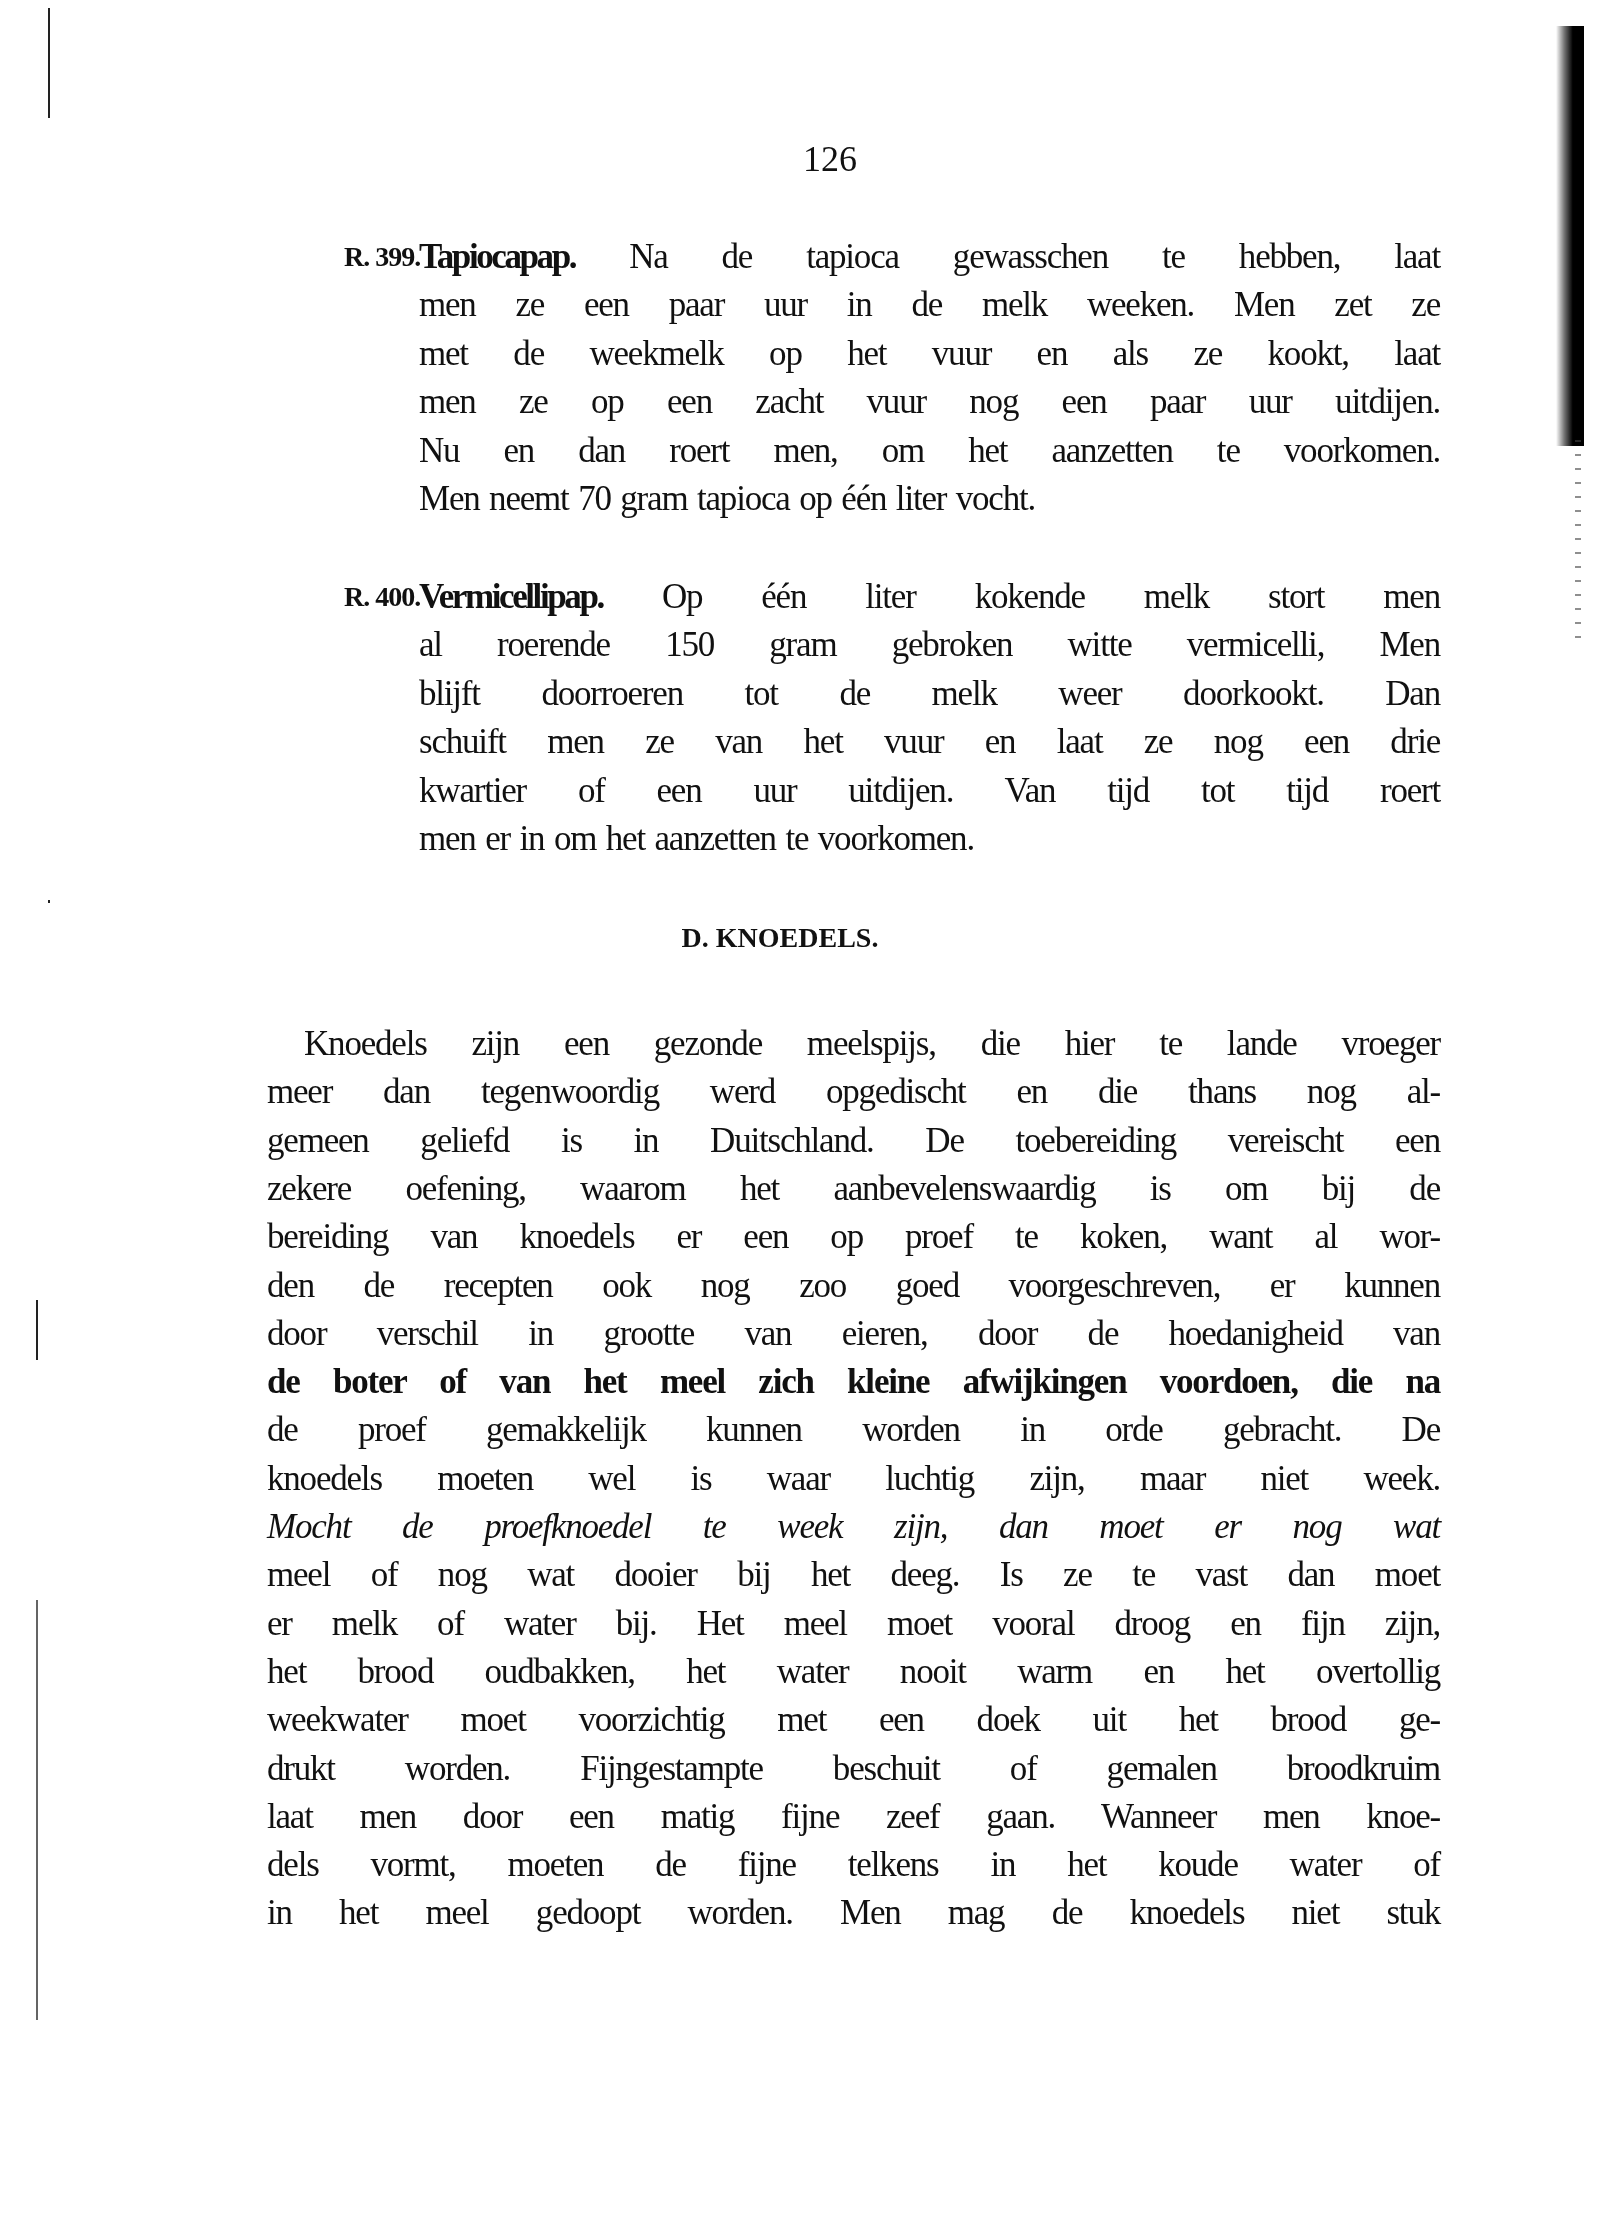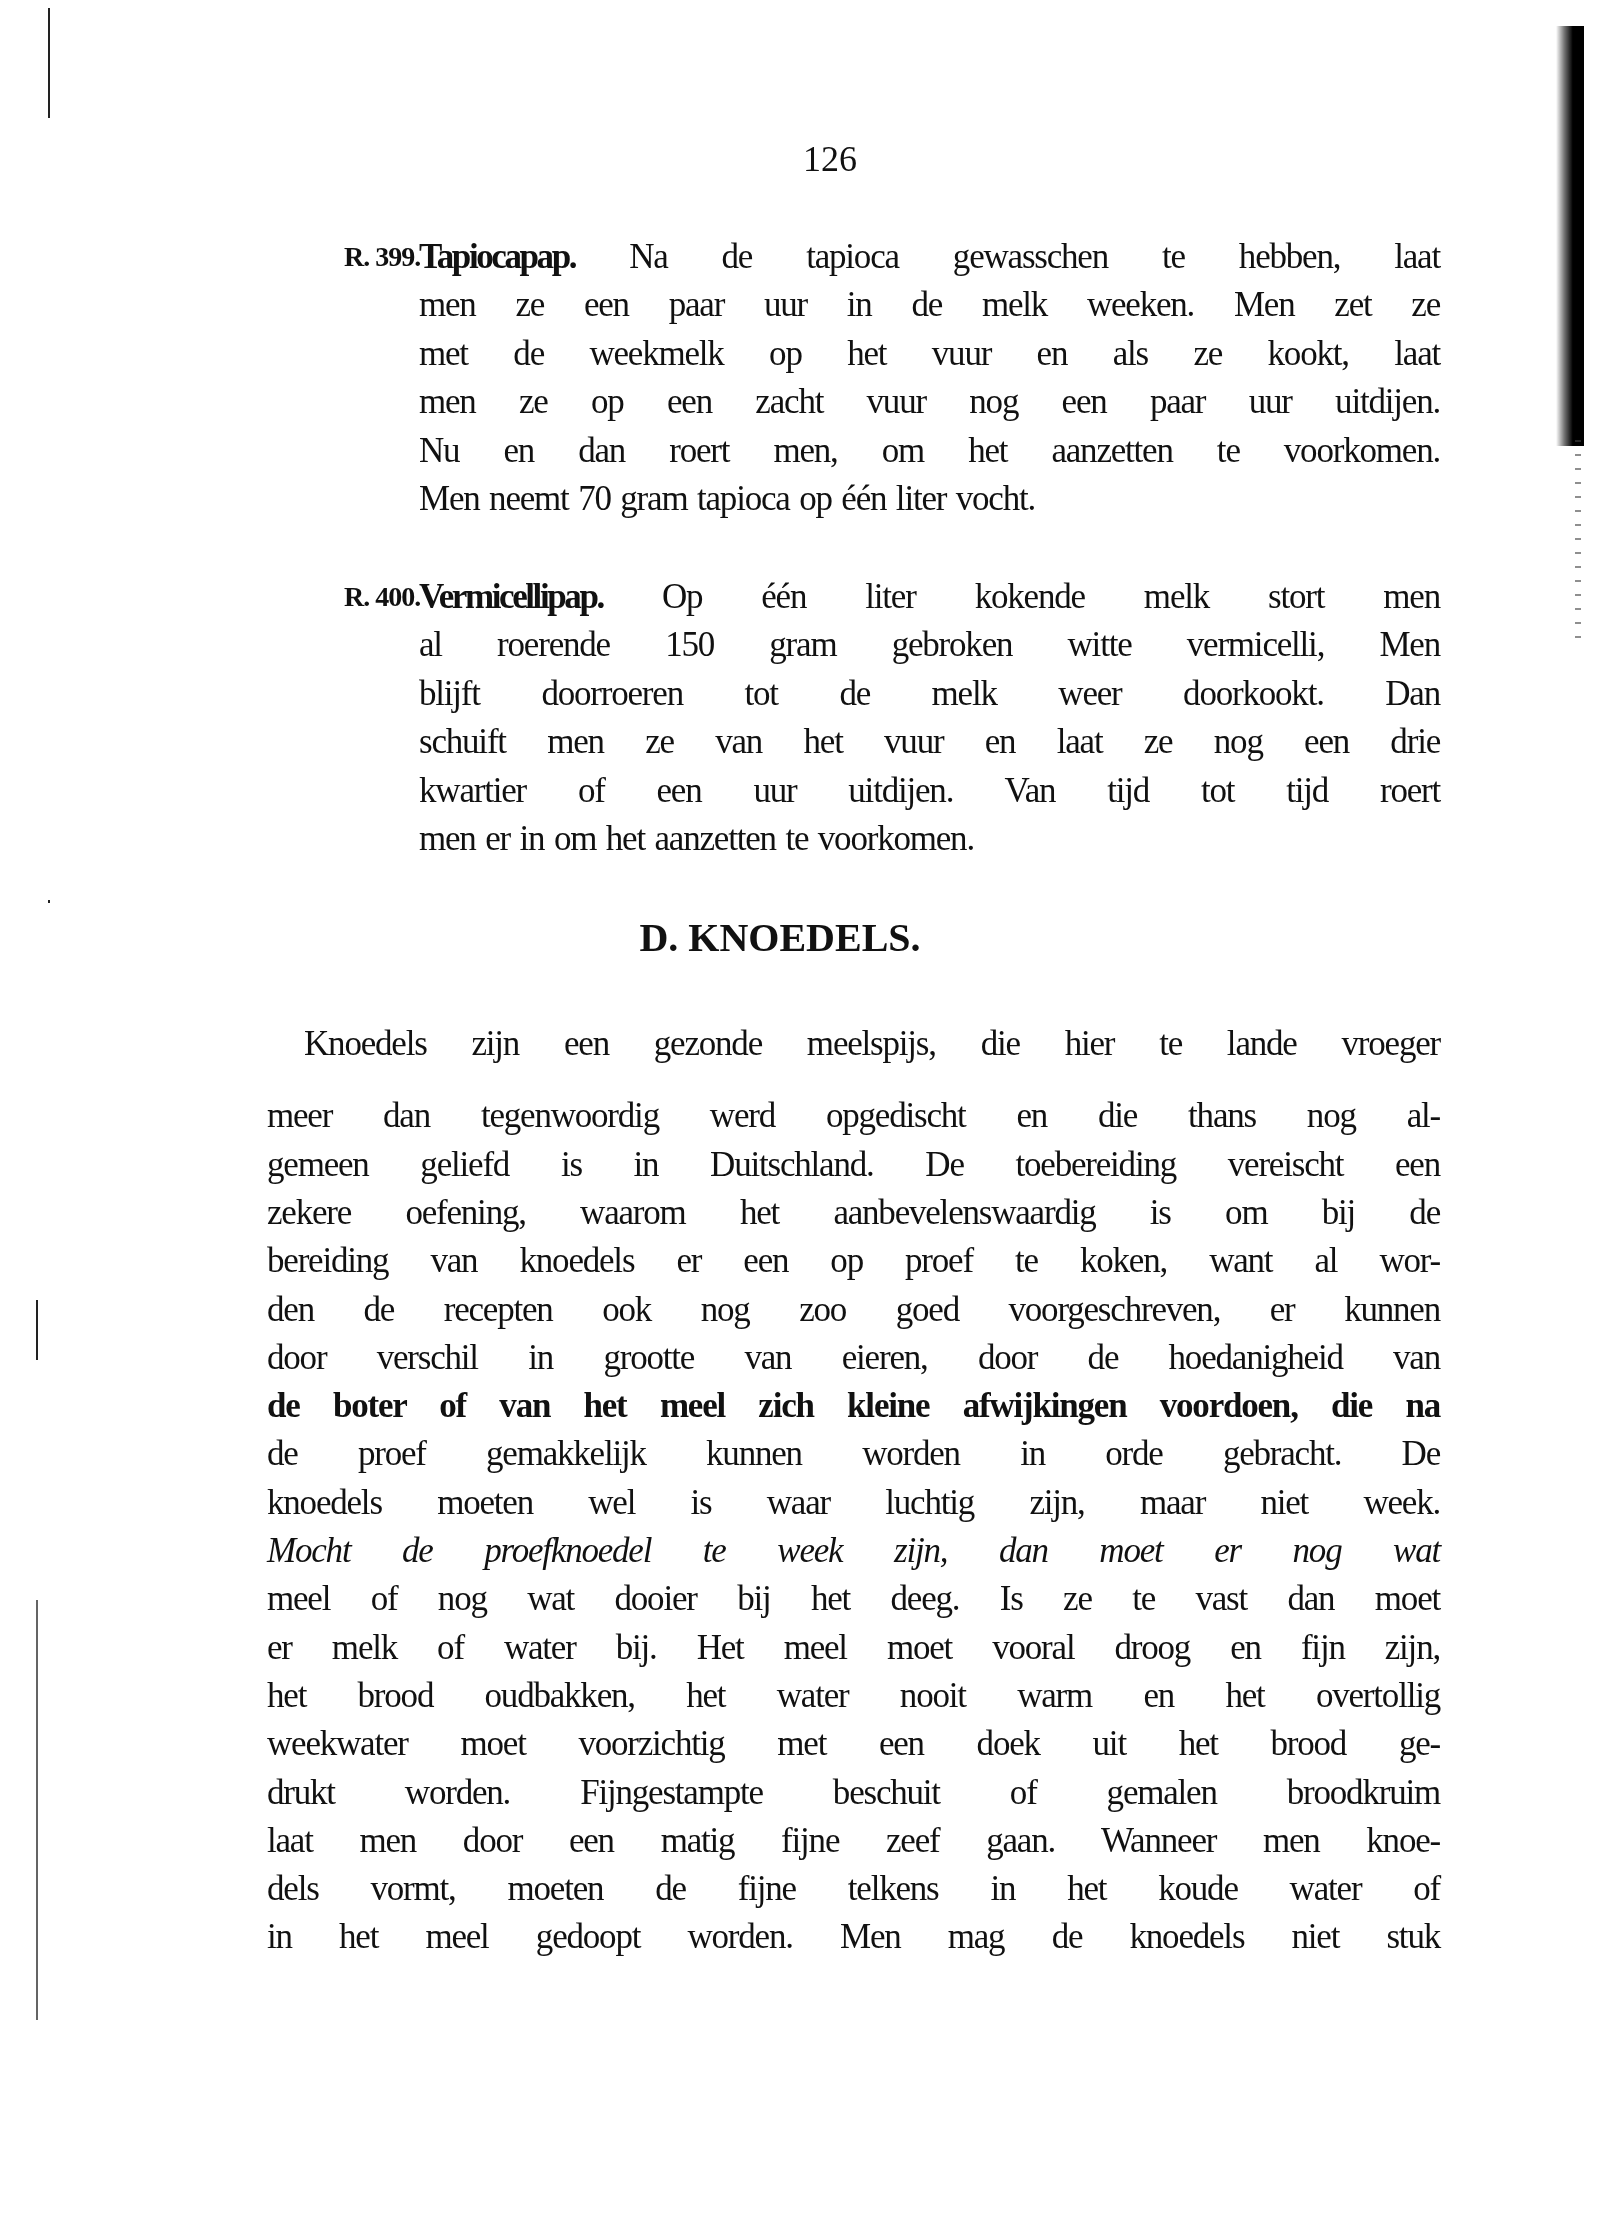--- a/index.html
+++ b/index.html
@@ -7,25 +7,25 @@
          font-family:"Liberation Serif", "DejaVu Serif", serif; color:#111; }
   .page-num { position:absolute; left:780px; top:138px; width:100px; text-align:center;
               font-size:36px; }
   .line { position:absolute; height:48px; line-height:48px; font-size:35px;
           text-align:justify; text-align-last:justify; white-space:nowrap;
           letter-spacing:-1.2px; word-spacing:2px; }
   .line.last { text-align-last:left; }
   .recipe-num { position:absolute; left:344px; font-size:28px; line-height:48px; height:48px; letter-spacing:-1px; }
   .recipe-num .r { font-weight:bold; }
   .rbody { left:419px; width:1021px; }
-  .pbody { left:267px; width:1173px;margin-top:24px; }
+  .pbody { left:267px; width:1173px; }
   .pfirst { left:304px; width:1136px; }
   .title { font-weight:bold; letter-spacing:-2.4px; }
   .heading { position:absolute; left:600px; width:360px; top:914px; text-align:center;
-             font-size:40px; font-weight:bold; letter-spacing:0px; line-height:48px; }
+             font-size:28px; font-weight:bold; letter-spacing:0px; line-height:48px; }
   .edge-shadow { position:absolute; left:1556px; top:26px; width:28px; height:420px;
                  background:linear-gradient(to right, rgba(0,0,0,0.0) 0%, rgba(0,0,0,0.55) 30%, #000 60%, #000 100%); }
   .edge-shadow2 { position:absolute; left:1575px; top:440px; width:6px; height:200px;
                   background:repeating-linear-gradient(to bottom, #444 0 2px, transparent 2px 14px); opacity:0.6; }
   .left-speck { position:absolute; left:48px; width:2px; background:#222; }
 </style>
 </head>
 <body>
 
 <div class="page-num">126</div>

